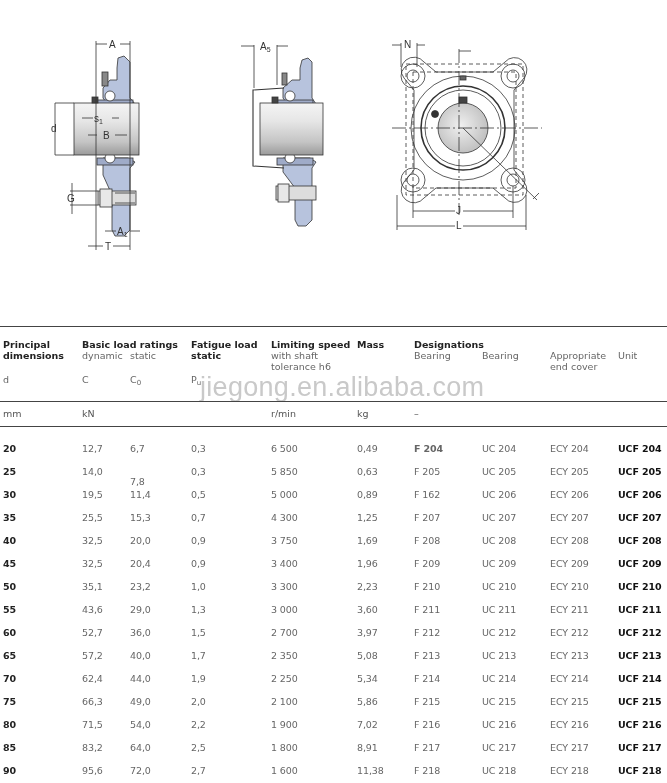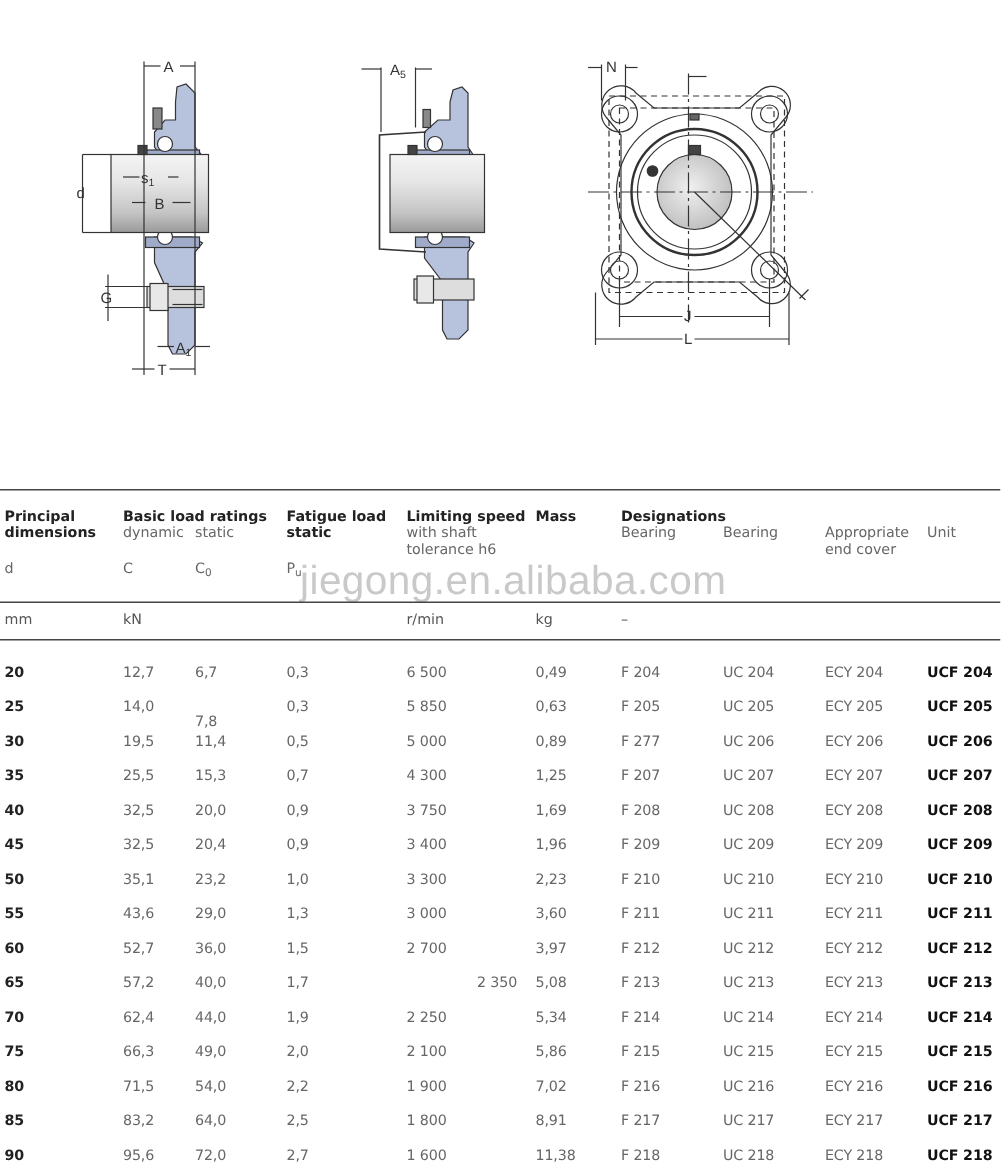--- a/index.html
+++ b/index.html
@@ -211,21 +211,21 @@
 <div class="rule" style="top:426px;"></div>
 
 <div id="rows">
     <div>
       <div class="cell val d" style="left: 3px; top: 443px;">20</div>
       <div class="cell val" style="left: 82px; top: 443px;">12,7</div>
       <div class="cell val" style="left: 130px; top: 443px;">6,7</div>
       <div class="cell val" style="left: 191px; top: 443px;">0,3</div>
       <div class="cell val" style="left: 271px; top: 443px;">6 500</div>
       <div class="cell val" style="left: 357px; top: 443px;">0,49</div>
-      <div class="cell val" style="left: 414px; top: 443px;">F 204</div>
+      <div class="cell val" style="left: 414px; top: 443px; font-weight: bold;">F 204</div>
       <div class="cell val" style="left: 482px; top: 443px;">UC 204</div>
       <div class="cell val" style="left: 550px; top: 443px;">ECY 204</div>
       <div class="cell val u" style="left: 618px; top: 443px;">UCF 204</div>
     </div>
     <div>
       <div class="cell val d" style="left: 3px; top: 466px;">25</div>
       <div class="cell val" style="left: 82px; top: 466px;">14,0</div>
       <div class="cell val" style="left: 130px; top: 476px;">7,8</div>
       <div class="cell val" style="left: 191px; top: 466px;">0,3</div>
       <div class="cell val" style="left: 271px; top: 466px;">5 850</div>
@@ -235,21 +235,21 @@
       <div class="cell val" style="left: 550px; top: 466px;">ECY 205</div>
       <div class="cell val u" style="left: 618px; top: 466px;">UCF 205</div>
     </div>
     <div>
       <div class="cell val d" style="left: 3px; top: 489px;">30</div>
       <div class="cell val" style="left: 82px; top: 489px;">19,5</div>
       <div class="cell val" style="left: 130px; top: 489px;">11,4</div>
       <div class="cell val" style="left: 191px; top: 489px;">0,5</div>
       <div class="cell val" style="left: 271px; top: 489px;">5 000</div>
       <div class="cell val" style="left: 357px; top: 489px;">0,89</div>
-      <div class="cell val" style="left: 414px; top: 489px;">F 277</div>
+      <div class="cell val" style="left: 414px; top: 489px;">F 162</div>
       <div class="cell val" style="left: 482px; top: 489px;">UC 206</div>
       <div class="cell val" style="left: 550px; top: 489px;">ECY 206</div>
       <div class="cell val u" style="left: 618px; top: 489px; text-align: right;">UCF 206</div>
     </div>
     <div>
       <div class="cell val d" style="left: 3px; top: 512px;">35</div>
       <div class="cell val" style="left: 82px; top: 512px;">25,5</div>
       <div class="cell val" style="left: 130px; top: 512px;">15,3</div>
       <div class="cell val" style="left: 191px; top: 512px;">0,7</div>
       <div class="cell val" style="left: 271px; top: 512px;">4 300</div>
@@ -317,21 +317,21 @@
       <div class="cell val" style="left: 414px; top: 627px;">F 212</div>
       <div class="cell val" style="left: 482px; top: 627px;">UC 212</div>
       <div class="cell val" style="left: 550px; top: 627px;">ECY 212</div>
       <div class="cell val u" style="left: 618px; top: 627px;">UCF 212</div>
     </div>
     <div>
       <div class="cell val d" style="left: 3px; top: 650px;">65</div>
       <div class="cell val" style="left: 82px; top: 650px;">57,2</div>
       <div class="cell val" style="left: 130px; top: 650px;">40,0</div>
       <div class="cell val" style="left: 191px; top: 650px;">1,7</div>
-      <div class="cell val" style="left: 271px; top: 650px; margin-left: 47px;">2 350</div>
+      <div class="cell val" style="left: 271px; top: 650px;">2 350</div>
       <div class="cell val" style="left: 357px; top: 650px;">5,08</div>
       <div class="cell val" style="left: 414px; top: 650px;">F 213</div>
       <div class="cell val" style="left: 482px; top: 650px;">UC 213</div>
       <div class="cell val" style="left: 550px; top: 650px;">ECY 213</div>
       <div class="cell val u" style="left: 618px; top: 650px;">UCF 213</div>
     </div>
     <div>
       <div class="cell val d" style="left: 3px; top: 673px;">70</div>
       <div class="cell val" style="left: 82px; top: 673px;">62,4</div>
       <div class="cell val" style="left: 130px; top: 673px;">44,0</div>

